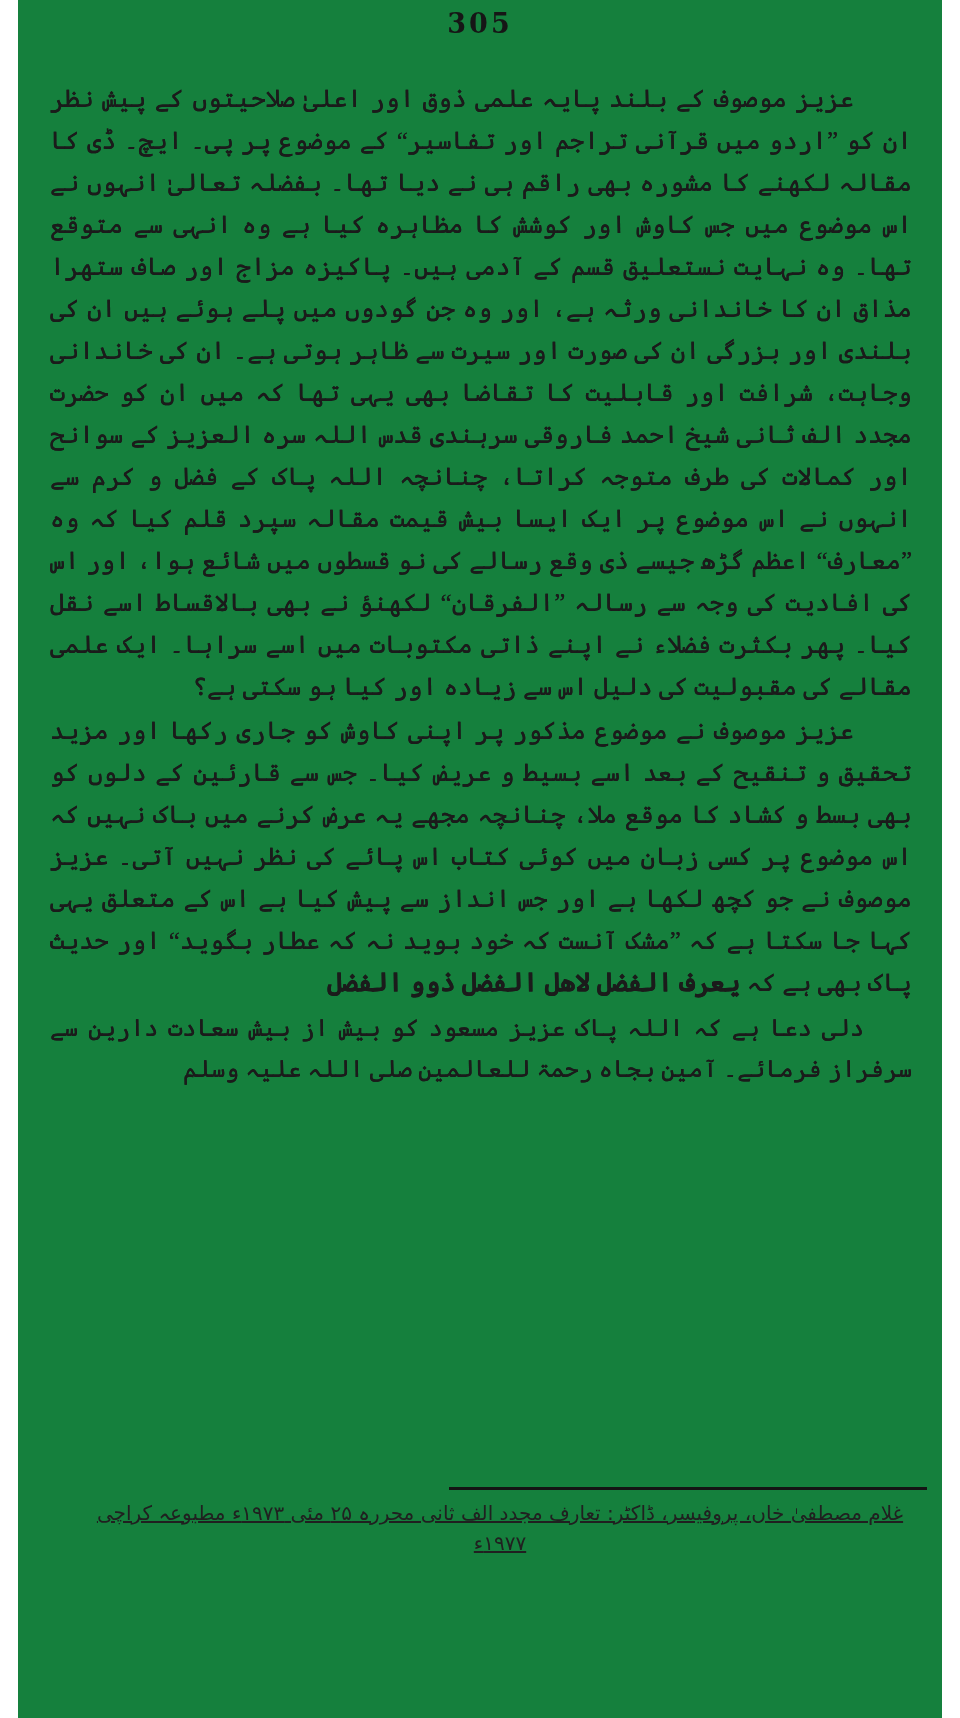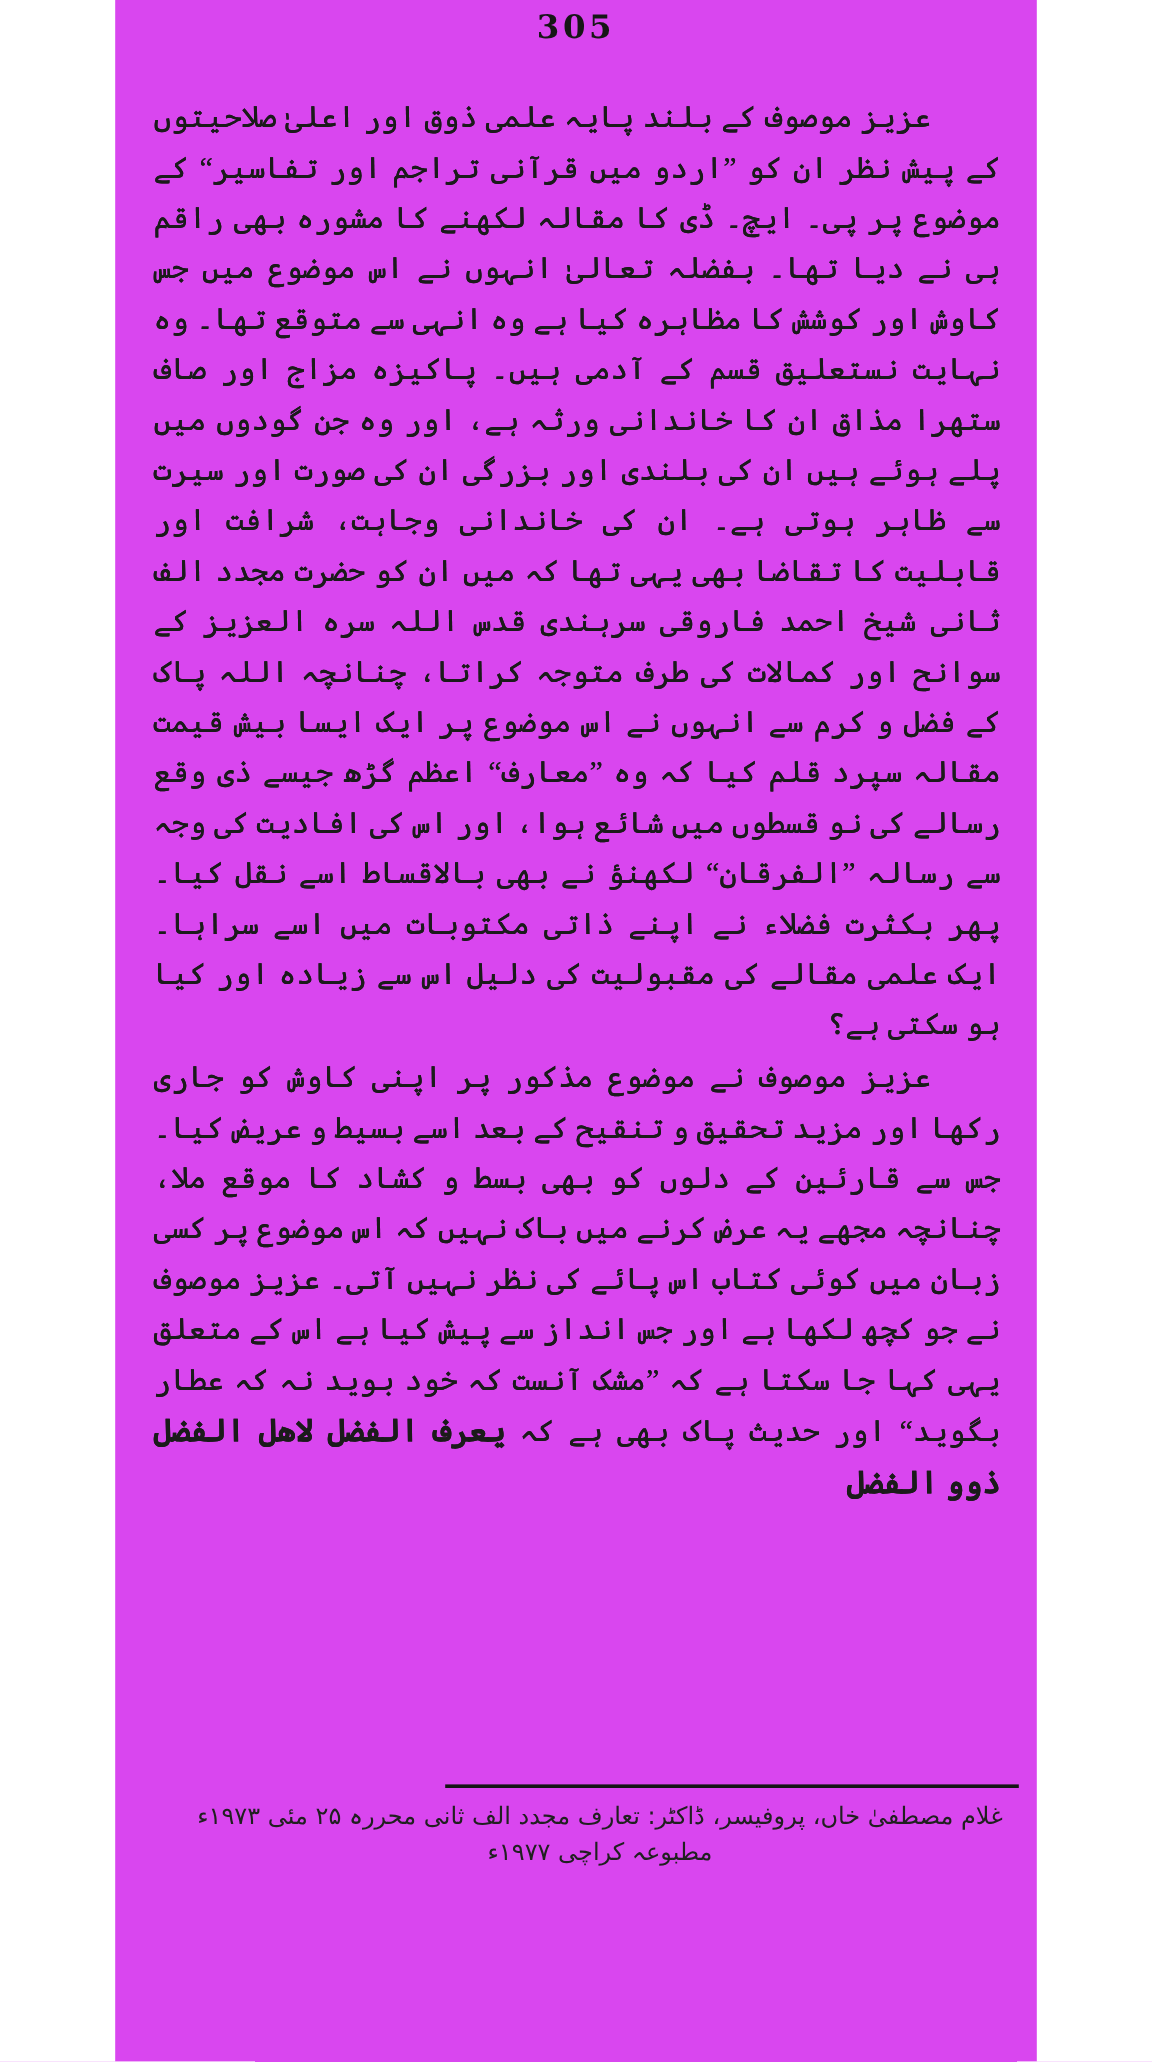--- a/index.html
+++ b/index.html
@@ -3,24 +3,24 @@
 <meta charset="utf-8">
 <style>
   * { margin: 0; padding: 0; box-sizing: border-box; }
   html, body { background: #ffffff; }
   body {
     font-family: "DejaVu Sans", sans-serif;
     color: #1c1c1c;
   }
   .page {
     position: relative;
-    width: 768px;
+    width: 924px;
     height: 1718px;
     margin: 0 auto;
-    background: #d946ef;
+    background: #15803d;
     overflow: hidden;
   }
   .page-number {
     position: absolute;
     top: 8px;
     left: 0;
     right: 0;
     text-align: center;
     font-family: "DejaVu Serif", serif;
     font-weight: bold;
@@ -65,35 +65,37 @@
   .footnote {
     position: absolute;
     top: 1498px;
     right: 15px;
     left: 55px;
     direction: rtl;
     text-align: center;
     font-size: 20px;
     line-height: 30px;
     color: #202020;
+    text-decoration: underline;
   }
 </style>
 </head>
 <body>
 
 <div class="page">
 
   <div class="page-number">305</div>
 
   <div class="text-block">
 
     <p class="para-1">عزیز موصوف کے بلند پایہ علمی ذوق اور اعلیٰ صلاحیتوں کے پیش نظر ان کو ”اردو میں قرآنی تراجم اور تفاسیر“ کے موضوع پر پی۔ ایچ۔ ڈی کا مقالہ لکھنے کا مشورہ بھی راقم ہی نے دیا تھا۔ بفضلہ تعالیٰ انہوں نے اس موضوع میں جس کاوش اور کوشش کا مظاہرہ کیا ہے وہ انہی سے متوقع تھا۔ وہ نہایت نستعلیق قسم کے آدمی ہیں۔ پاکیزہ مزاج اور صاف ستھرا مذاق ان کا خاندانی ورثہ ہے، اور وہ جن گودوں میں پلے ہوئے ہیں ان کی بلندی اور بزرگی ان کی صورت اور سیرت سے ظاہر ہوتی ہے۔ ان کی خاندانی وجاہت، شرافت اور قابلیت کا تقاضا بھی یہی تھا کہ میں ان کو حضرت مجدد الف ثانی شیخ احمد فاروقی سرہندی قدس اللہ سرہ العزیز کے سوانح اور کمالات کی طرف متوجہ کراتا، چنانچہ اللہ پاک کے فضل و کرم سے انہوں نے اس موضوع پر ایک ایسا بیش قیمت مقالہ سپرد قلم کیا کہ وہ ”معارف“ اعظم گڑھ جیسے ذی وقع رسالے کی نو قسطوں میں شائع ہوا، اور اس کی افادیت کی وجہ سے رسالہ ”الفرقان“ لکھنؤ نے بھی بالاقساط اسے نقل کیا۔ پھر بکثرت فضلاء نے اپنے ذاتی مکتوبات میں اسے سراہا۔ ایک علمی مقالے کی مقبولیت کی دلیل اس سے زیادہ اور کیا ہو سکتی ہے؟</p>
 
     <p class="para-2"><span>عزیز موصوف نے موضوع مذکور پر اپنی کاوش کو جاری رکھا اور مزید تحقیق و تنقیح کے بعد اسے بسیط و عریض کیا۔ جس سے قارئین کے دلوں کو بھی بسط و کشاد کا موقع ملا، چنانچہ مجھے یہ عرض کرنے میں باک نہیں کہ اس موضوع پر کسی زبان میں کوئی کتاب اس پائے کی نظر نہیں آتی۔ عزیز موصوف نے جو کچھ لکھا ہے اور جس انداز سے پیش کیا ہے اس کے متعلق یہی کہا جا سکتا ہے کہ ”مشک آنست کہ خود بوید نہ کہ عطار بگوید“ اور حدیث پاک بھی ہے کہ</span> <span class="bold-hadith">یعرف الفضل لاھل الفضل ذوو الفضل</span></p>
 
+    <p class="dua">دلی دعا ہے کہ اللہ پاک عزیز مسعود کو بیش از بیش سعادت دارین سے سرفراز فرمائے۔ آمین بجاہ رحمۃ للعالمین صلی اللہ علیہ وسلم</p>
 
   </div>
 
   <div class="footnote-rule"></div>
 
   <div class="footnote">غلام مصطفیٰ خاں، پروفیسر، ڈاکٹر: تعارف مجدد الف ثانی محررہ ۲۵ مئی ۱۹۷۳ء مطبوعہ کراچی ۱۹۷۷ء</div>
 
 </div>
 
 </body></html>

